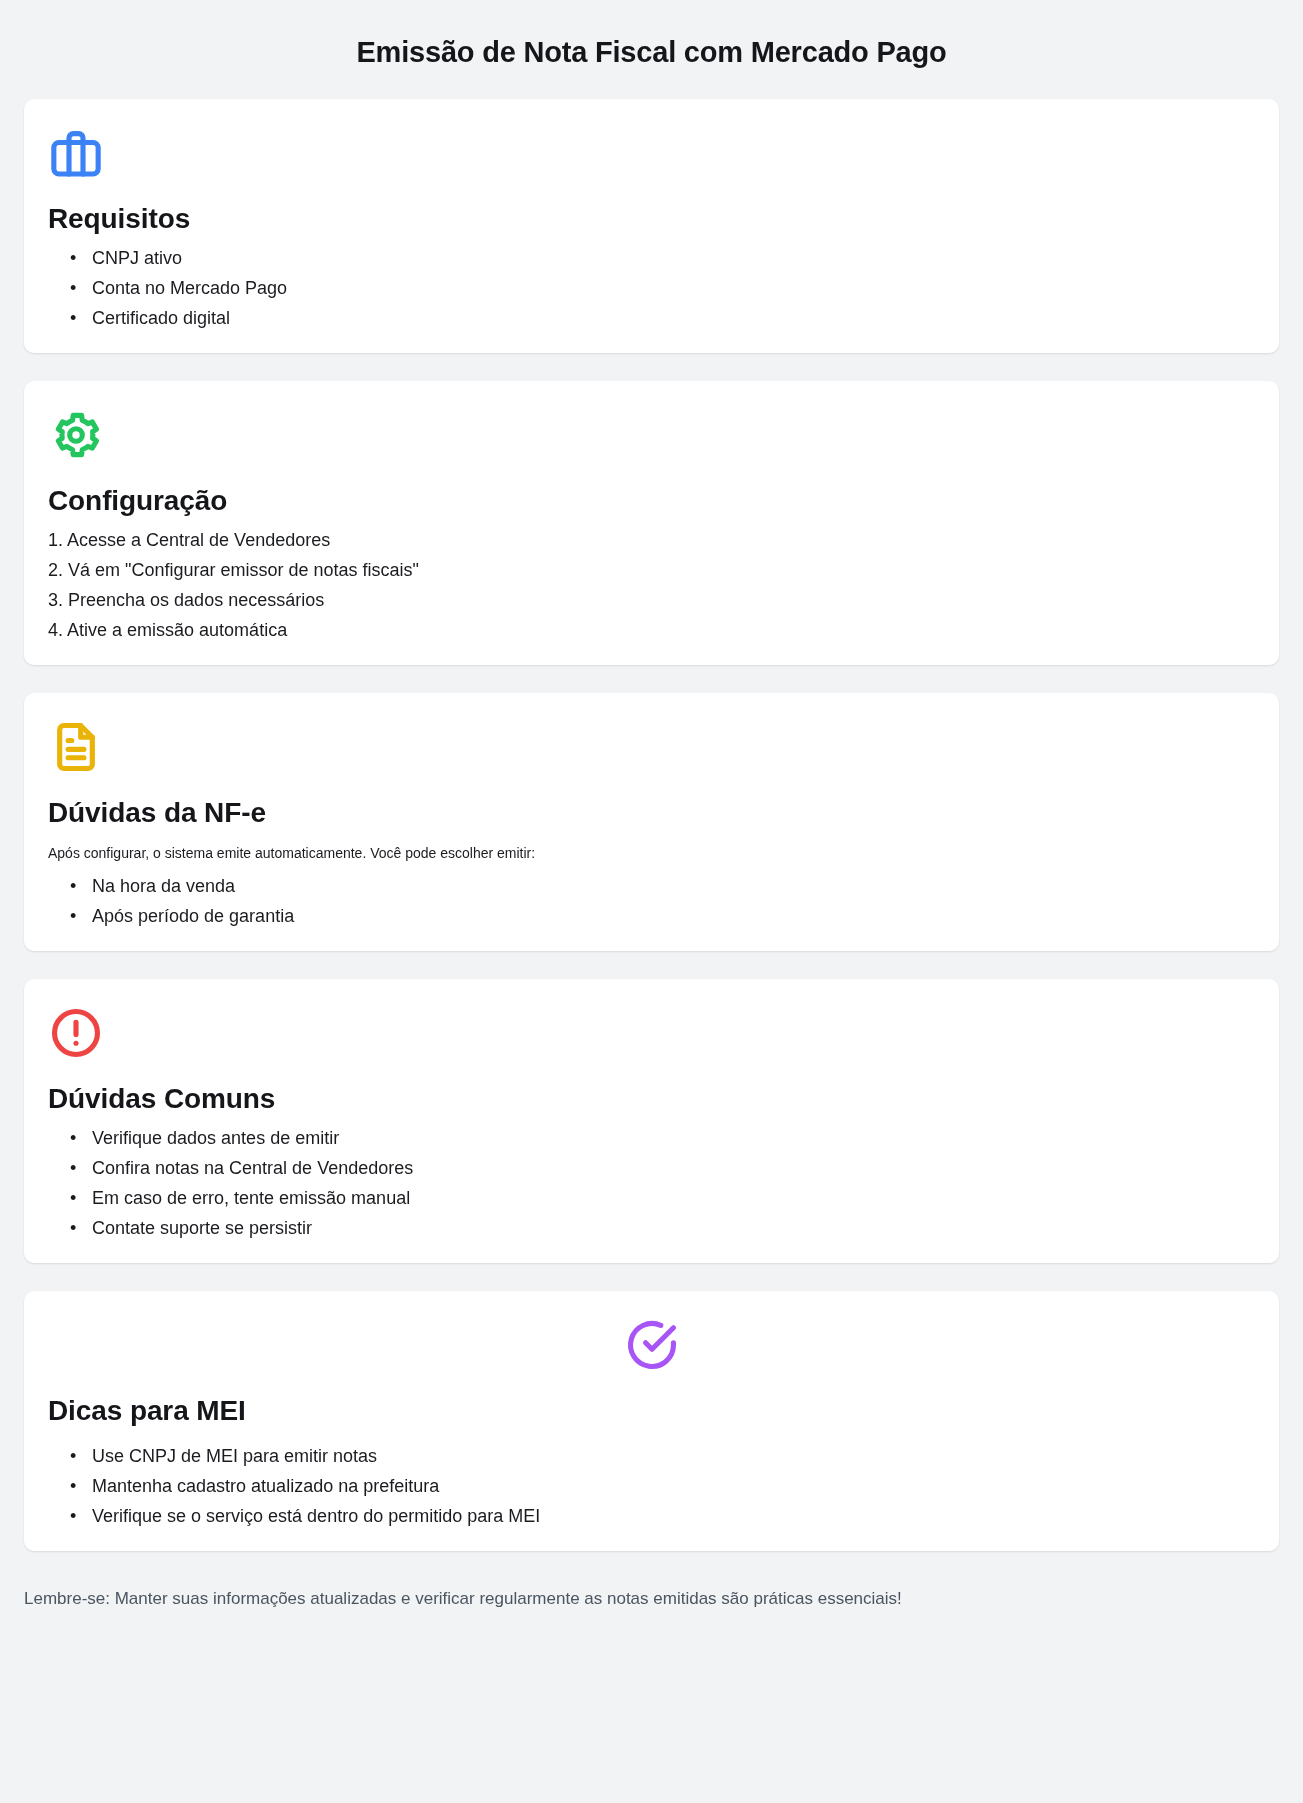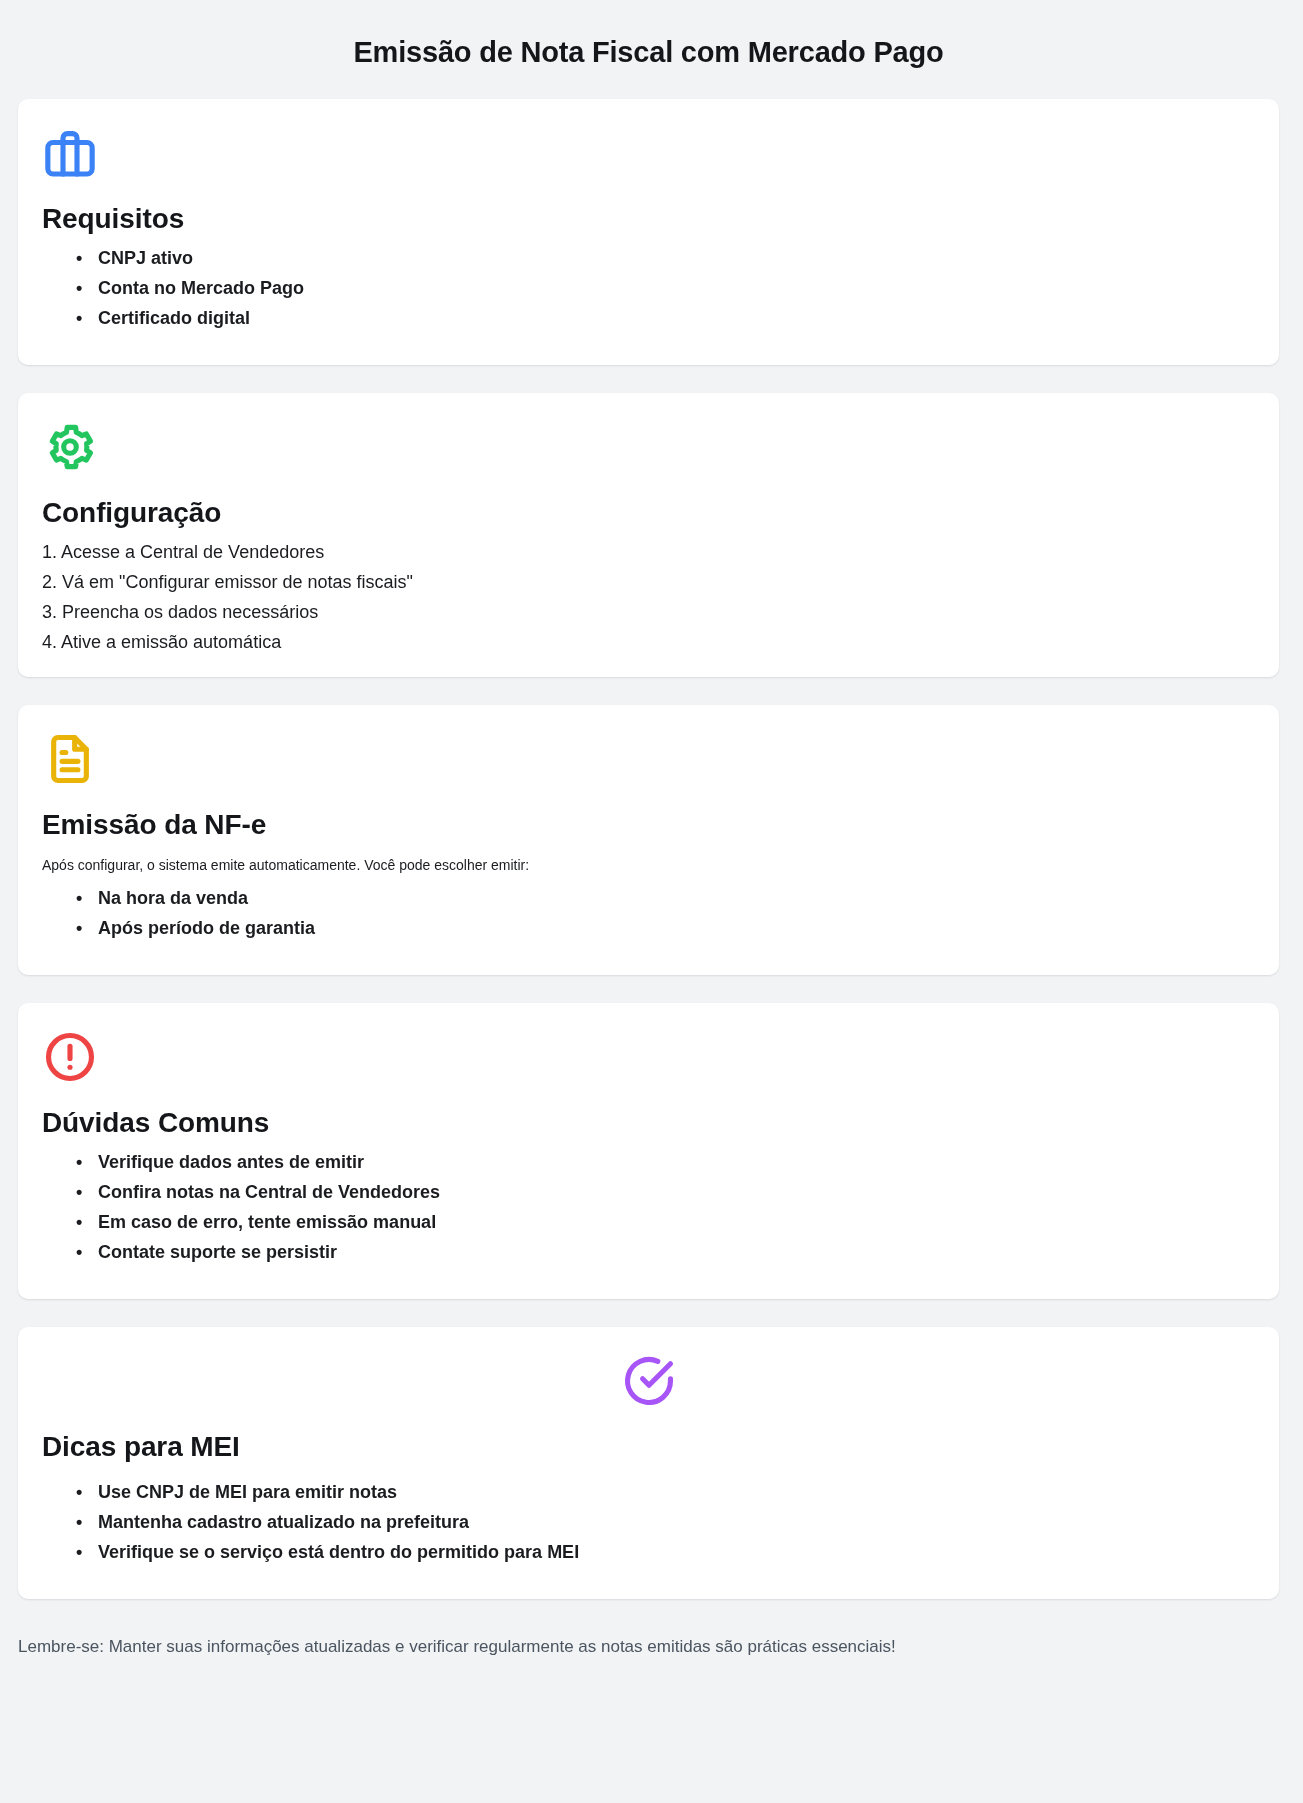--- a/index.html
+++ b/index.html
@@ -11,21 +11,21 @@
     font-family: "Liberation Sans", "DejaVu Sans", sans-serif;
     -webkit-font-smoothing: antialiased;
   }
   body {
     width: 1303px;
     min-height: 1803px;
     color: #15161a;
   }
   .page {
     width: 1303px;
-    padding: 0 24px 0 18px;
+    padding: 0 24px 0 24px;
   }
   .page-title {
     text-align: center;
     font-size: 29px;
     font-weight: bold;
     color: #15161a;
     margin: 0;
     padding: 36px 0 30px 0;
     letter-spacing: -0.2px;
   }
@@ -50,24 +50,23 @@
     color: #15161a;
     letter-spacing: -0.1px;
   }
   .card-para {
     font-size: 14px;
     line-height: 1.45;
     margin: 0 0 14px 0;
     color: #1b1c20;
   }
   ul.card-list {
-    margin: 12px;
+    margin: 0;
     padding: 0 0 0 44px;
     list-style: none;
-    font-weight: bold;
   }
   ul.card-list li {
     font-size: 18px;
     line-height: 1.0;
     padding: 0 0 12px 0;
     position: relative;
     color: #1b1c20;
   }
   ul.card-list li:last-child { padding-bottom: 0; }
   ul.card-list li::before {
@@ -149,21 +148,21 @@
   <section class="card">
     <span class="card-icon">
       <svg viewBox="0 0 24 24" fill="none" stroke="#eab308" stroke-width="2.2" stroke-linecap="round" stroke-linejoin="round" aria-hidden="true">
         <path d="M14 2.8H6.8A1.8 1.8 0 0 0 5 4.6v14.8a1.8 1.8 0 0 0 1.8 1.8h10.4a1.8 1.8 0 0 0 1.8-1.8V7.8z"></path>
         <path d="M14 2.8V7.8h5"></path>
         <path d="M8.6 9.2h1.6"></path>
         <path d="M8.6 13h6.8"></path>
         <path d="M8.6 16.6h6.8"></path>
       </svg>
     </span>
-    <h2 class="card-title">Emissão da NF-e</h2>
+    <h2 class="card-title">Dúvidas da NF-e</h2>
     <p class="card-para">Após configurar, o sistema emite automaticamente. Você pode escolher emitir:</p>
     <ul class="card-list">
       <li>Na hora da venda</li>
       <li>Após período de garantia</li>
     </ul>
   </section>
 
   <section class="card">
     <span class="card-icon">
       <svg viewBox="0 0 24 24" fill="none" stroke="#ef4444" stroke-width="2.2" stroke-linecap="round" stroke-linejoin="round" aria-hidden="true">

